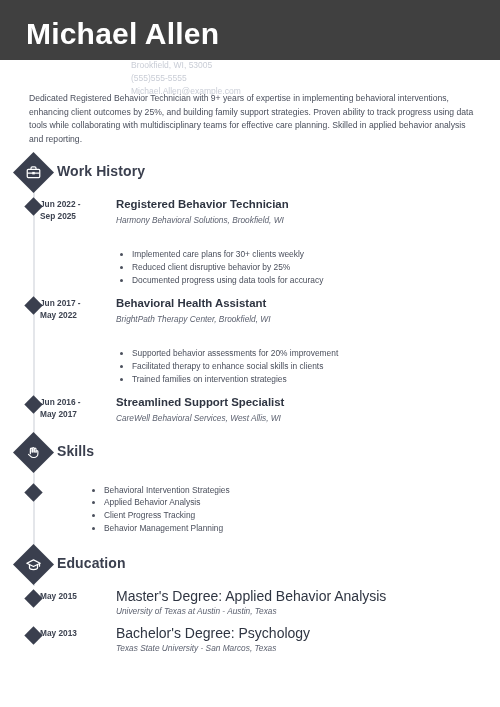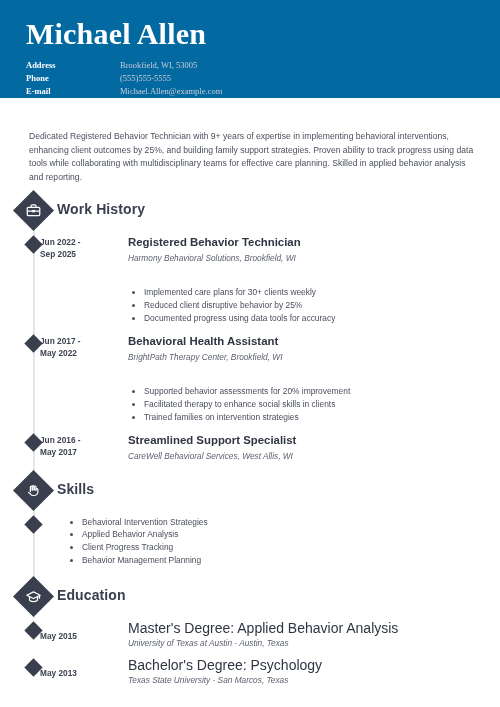--- a/index.html
+++ b/index.html
@@ -11,25 +11,24 @@
     width: 500px;
     height: 707px;
     font-family: "Liberation Sans", sans-serif;
     color: #3c4250;
     position: relative;
     overflow: hidden;
   }
 
   
   .header {
-    background: #0369a1;
+    background: #404040;
     padding: 18px 0 14px 26px;
-    height: 98px;
+    height: 60px;
     box-sizing: border-box;
-    font-family: Liberation Serif, serif;
   }
   .name {
     color: #ffffff;
     font-size: 30px;
     font-weight: bold;
     letter-spacing: 0.2px;
     line-height: 1.05;
     margin: 0 0 9px 0;
   }
   .contact-line {
@@ -39,21 +38,21 @@
     white-space: nowrap;
   }
   .contact-label {
     color: #ffffff;
     font-weight: bold;
     display: inline-block;
     min-width: 42px;
   }
   .contact-value {
     color: #c9cdd6;
-    margin-left: 10px;
+    margin-left: 21px;
     padding-left: 42px;
   }
 
   
   .summary {
     padding: 32px 22px 6px 29px;
     font-size: 8.6px;
     line-height: 13.6px;
     color: #4a4f5c;
     text-align: left;
@@ -108,21 +107,20 @@
     color: #3a3f4e;
     letter-spacing: 0.1px;
   }
 
   
   .entry {
     position: relative;
     padding: 0 18px 0 32px;
     margin-top: 9px;
     display: flex;
-    gap: 12px;
   }
   .node {
     position: absolute;
     left: 26.5px;
     top: 3px;
     width: 13px;
     height: 13px;
     background: #3a3f4e;
     transform: rotate(45deg);
   }
@@ -161,38 +159,37 @@
   ul.bullets li {
     font-size: 8.4px;
     line-height: 12.4px;
     color: #4a4f5c;
     margin-bottom: 0.5px;
   }
 
   
   .skills-block {
     position: relative;
-    padding-left: 26px;
-    margin-top: 10px;
+    padding-left: 48px;
+    margin-top: 16px;
   }
   ul.skills-list {
     margin: 0 0 0 40px;
     padding-left: 16px;
     list-style: disc;
   }
   ul.skills-list li {
     font-size: 8.4px;
     line-height: 12.6px;
     color: #4a4f5c;
   }
 
   
   .edu-entry {
     margin-top: 9px;
-    align-items: center;
   }
   .edu-title {
     font-size: 14px;
     font-weight: normal;
     color: #2f3542;
     line-height: 14px;
     margin-bottom: 2px;
   }
   .edu-school {
     font-size: 8.3px;

